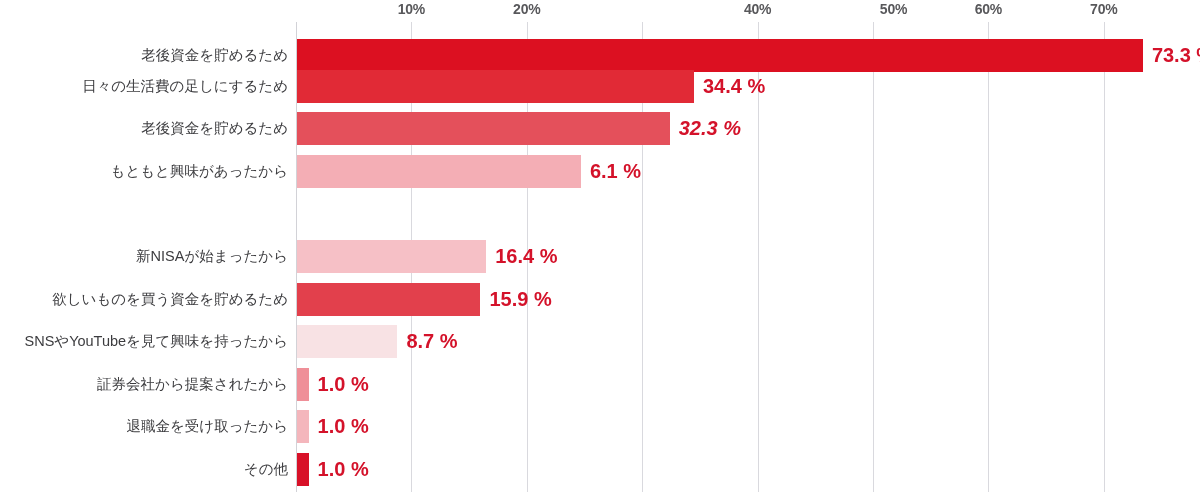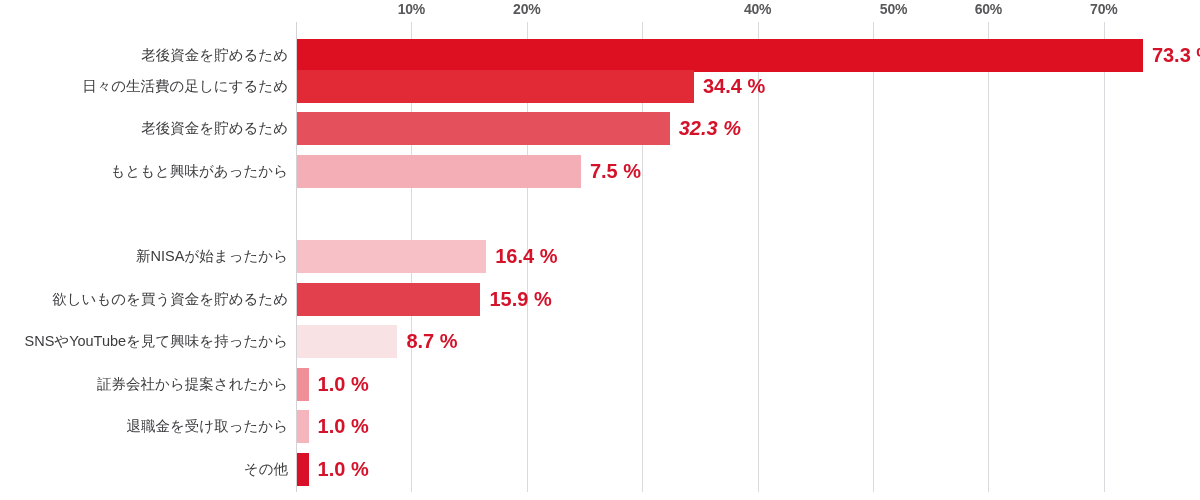--- a/index.html
+++ b/index.html
@@ -127,21 +127,21 @@
         <div class="value-label" style="left: 702.976px;">34.4 %</div>
       </div>
       <div class="row" style="top: 85.2px;">
         <div class="cat-label">老後資金を貯めるため</div>
         <div class="bar" style="width: 372.742px; background: rgb(228, 80, 91);"></div>
         <div class="value-label" style="left: 678.742px; font-style: italic;">32.3 %</div>
       </div>
       <div class="row" style="top: 127.8px;">
         <div class="cat-label">もともと興味があったから</div>
         <div class="bar" style="width: 283.884px; background: rgb(244, 174, 181);"></div>
-        <div class="value-label" style="left: 589.884px;">7.5 %</div>
+        <div class="value-label" style="left: 589.884px;">6.1 %</div>
       </div>
       <div class="row" style="top: 213px;">
         <div class="cat-label">新NISAが始まったから</div>
         <div class="bar" style="width: 189.256px; background: rgb(246, 192, 198);"></div>
         <div class="value-label" style="left: 495.256px;">16.4 %</div>
       </div>
       <div class="row" style="top: 255.6px;">
         <div class="cat-label">欲しいものを買う資金を貯めるため</div>
         <div class="bar" style="width: 183.486px; background: rgb(226, 64, 76);"></div>
         <div class="value-label" style="left: 489.486px;">15.9 %</div>

